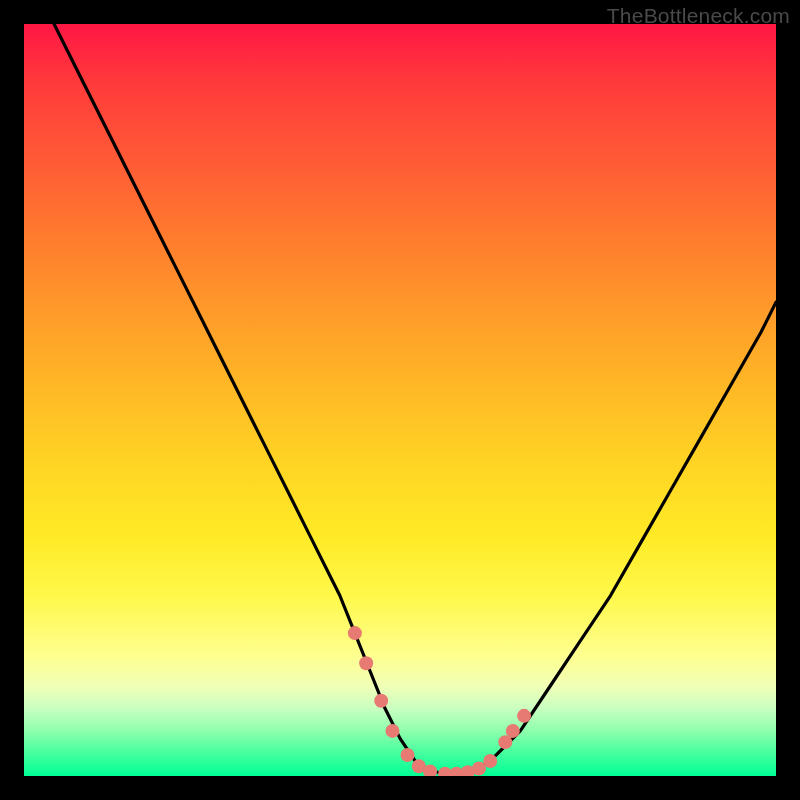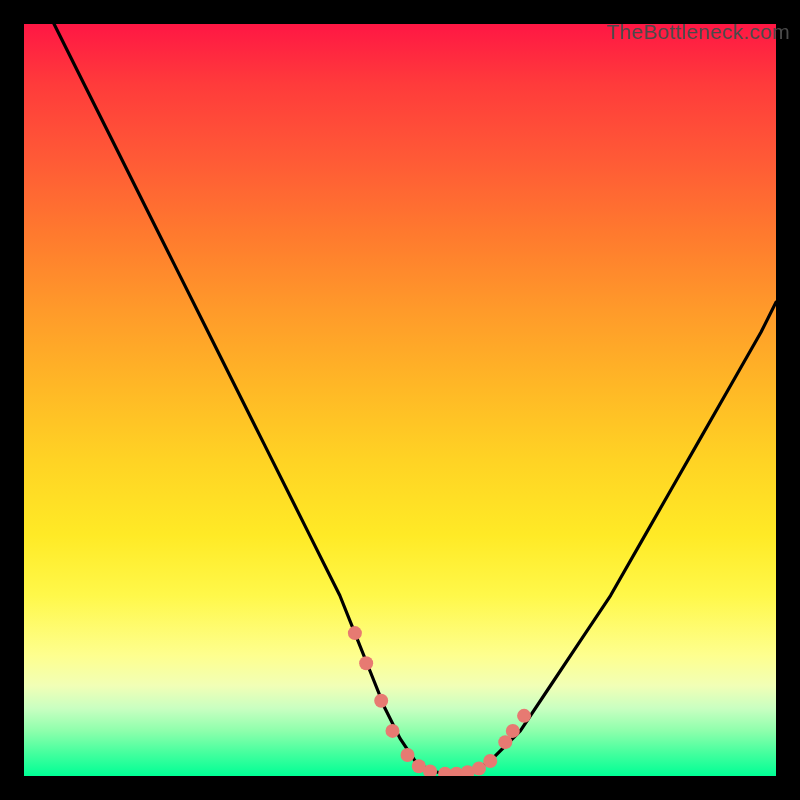--- a/index.html
+++ b/index.html
@@ -52,21 +52,20 @@
   }
   .watermark {
     position: absolute;
     top: 4px;
     right: 10px;
     color: #4a4a4a;
     font-size: 21px;
     font-weight: 500;
     letter-spacing: 0.2px;
     user-select: none;
-    margin-top: 16px;
   }
 </style>
 </head>
 <body>
 
 <div class="frame">
 
   <div class="plot-area">
     <div class="gradient-bg"></div>
 

